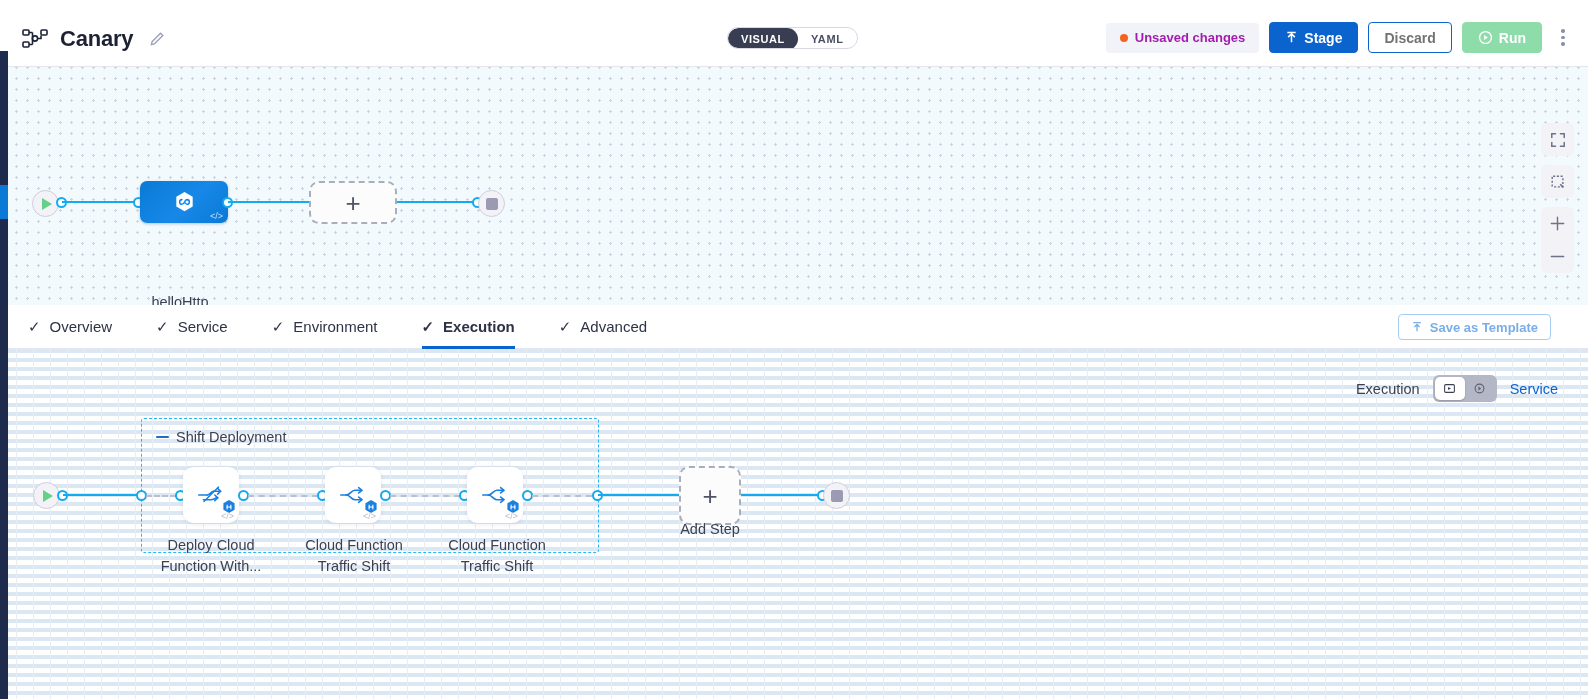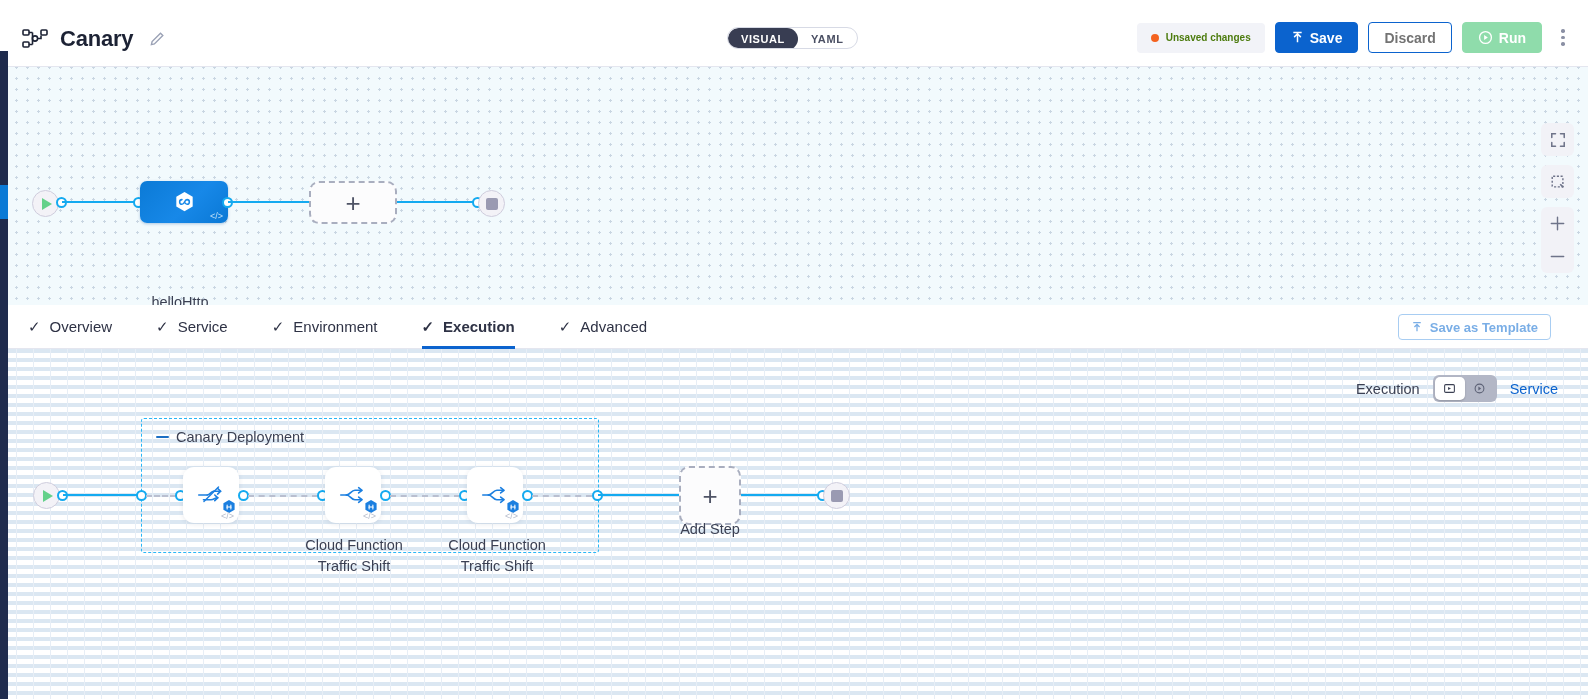--- a/index.html
+++ b/index.html
@@ -48,21 +48,21 @@
   .mode-opt.active { background: #383d52; color: #ffffff; border-radius: 20px; }
 
   .hdr-right {
     position: absolute; right: 14px; top: 0; height: 51px;
     display: flex; align-items: center; gap: 10px;
   }
   .badge-unsaved {
     display: flex; align-items: center; gap: 7px;
     background: #f2f3f8; border-radius: 4px;
     height: 30px; padding: 0 14px;
-    font-size: 10px; font-weight: bold; color: #4d7c0f;
+    font-size: 13px; font-weight: bold; color: #a21caf;
   }
   .dot-orange { width: 8px; height: 8px; border-radius: 50%; background: #f4621f; }
   .btn {
     height: 31px; border-radius: 4px; display: flex; align-items: center;
     justify-content: center; gap: 6px; font-size: 14px; font-weight: bold;
     cursor: pointer; padding: 0 15px; white-space: nowrap;
   }
   .btn-save { background: #0b63ce; color: #fff; border: 1px solid #0b63ce; }
   .btn-discard { background: #fff; color: #737373; border: 1px solid #0b63ce; }
   .btn-run { background: #8fdcab; color: #ffffff; border: 1px solid #8fdcab; }
@@ -249,21 +249,21 @@
 
     <div class="hdr-right">
       <div class="badge-unsaved">
         <span class="dot-orange"></span>
         <span>Unsaved changes</span>
       </div>
       <div class="btn btn-save">
         <svg viewBox="0 0 14 14" width="13" height="13" fill="none" stroke="#fff" stroke-width="1.6">
           <path d="M7 12V3.4M3.4 6.6L7 3l3.6 3.6M2.5 1.6h9"></path>
         </svg>
-        <span>Save</span>
+        <span>Stage</span>
       </div>
       <div class="btn btn-discard">
         <span>Discard</span>
       </div>
       <div class="btn btn-run">
         <svg viewBox="0 0 16 16" width="15" height="15" fill="none" stroke="#fff" stroke-width="1.4">
           <circle cx="8" cy="8" r="6.3"></circle>
           <path d="M6.5 5.4l4 2.6-4 2.6z" fill="#fff" stroke="none"></path>
         </svg>
         <span>Run</span>
@@ -374,21 +374,21 @@
 
     <div class="cap" style="left:33px; top:133px;">
       <span class="play-tri"></span>
     </div>
     <div class="port" style="left:57px; top:141px;"></div>
     <div class="edge" style="left:63px; top:145px; width:82px;"></div>
 
     <div class="group-box" style="left:141px; top:69px; width:458px; height:135px;">
       <div class="group-title">
         <span class="group-dash"></span>
-        <span>Canary Deployment</span>
+        <span>Shift Deployment</span>
       </div>
     </div>
 
     <div class="port" style="left:136px; top:141px;"></div>
     <div class="edge-dash" style="left:146px; top:146px; width:30px;"></div>
 
     <div class="port" style="left:175px; top:141px;"></div>
     <div class="step-node" style="left:183px; top:118px;">
       <svg viewBox="0 0 34 34" width="32" height="32" fill="none" stroke="#1b7fe0" stroke-width="1.7" stroke-linecap="round">
         <path d="M4 17h9"></path>
@@ -401,20 +401,24 @@
       </svg>
       <span class="hexbadge">
         <svg viewBox="0 0 18 18" width="16" height="16">
           <path d="M9 1.2l6.3 3.6v7.4L9 15.8l-6.3-3.6V4.8z" fill="#1b7fe0"></path>
           <path d="M6.4 9h5.2M6.9 6.8v4.4M11.1 6.8v4.4" stroke="#fff" stroke-width="1.2" stroke-linecap="round" fill="none"></path>
         </svg>
       </span>
       <span class="codeglyph">&lt;/&gt;</span>
     </div>
     <div class="port" style="left:238px; top:141px;"></div>
+    <div class="node-label" style="left:151px; top:186px; width:120px;">
+      <div>Deploy Cloud</div>
+      <div>Function With...</div>
+    </div>
     <div class="edge-dash" style="left:248px; top:146px; width:70px;"></div>
 
     <div class="port" style="left:317px; top:141px;"></div>
     <div class="step-node" style="left:325px; top:118px;">
       <svg viewBox="0 0 34 34" width="32" height="32" fill="none" stroke="#1b7fe0" stroke-width="1.7" stroke-linecap="round" stroke-linejoin="round">
         <path d="M4 17h6"></path>
         <path d="M10 17c4 0 5-5 9-5h7"></path>
         <path d="M23 9.2L26.6 12 23 14.8"></path>
         <path d="M10 17c4 0 5 5 9 5h7"></path>
         <path d="M23 19.2L26.6 22 23 24.8"></path>

